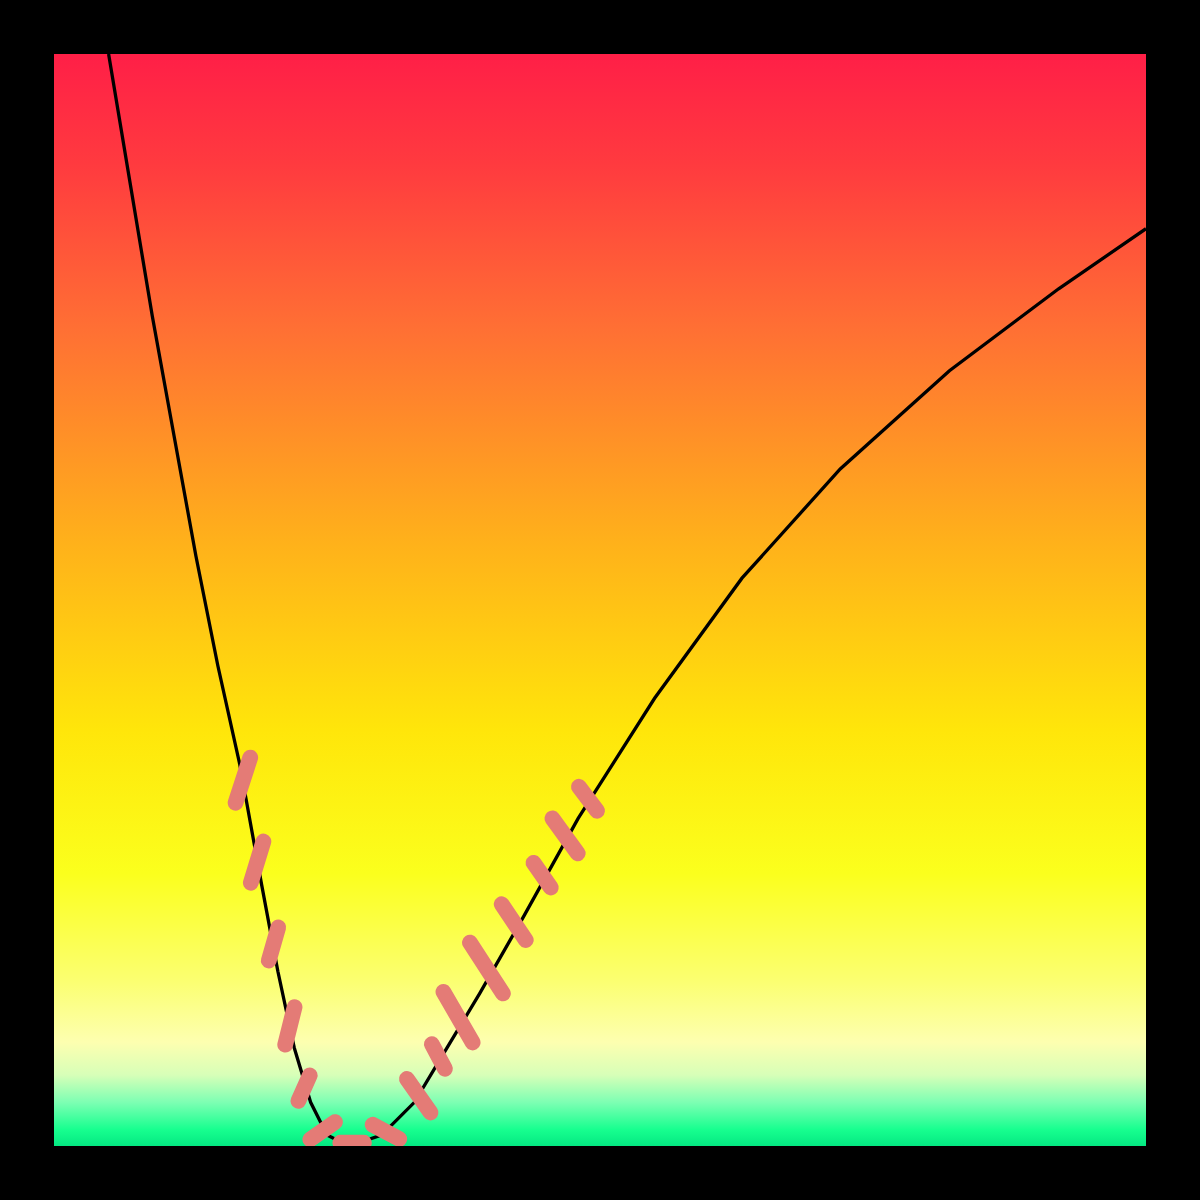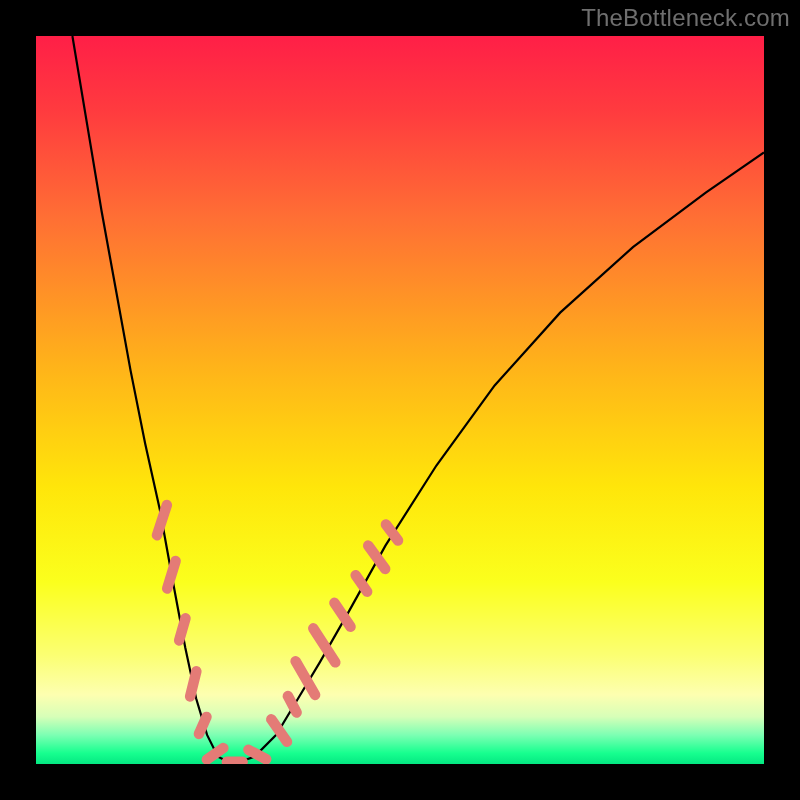--- a/index.html
+++ b/index.html
@@ -40,21 +40,20 @@
     display: block;
     width: 728px;
     height: 728px;
   }
 </style>
 </head>
 <body>
 
 <div class="frame">
 
-  <div class="watermark">TheBottleneck.com</div>
 
   <div class="plot-area">
     <svg id="plot-svg" viewBox="0 0 728 728" preserveAspectRatio="none">
       <defs>
         <linearGradient id="bg-grad" x1="0" y1="0" x2="0" y2="1">
             <stop offset="0.00%" stop-color="#ff1f47"></stop>
             <stop offset="10.00%" stop-color="#ff3a3f"></stop>
             <stop offset="25.00%" stop-color="#ff6f34"></stop>
             <stop offset="45.00%" stop-color="#ffb21a"></stop>
             <stop offset="62.00%" stop-color="#ffe60a"></stop>

